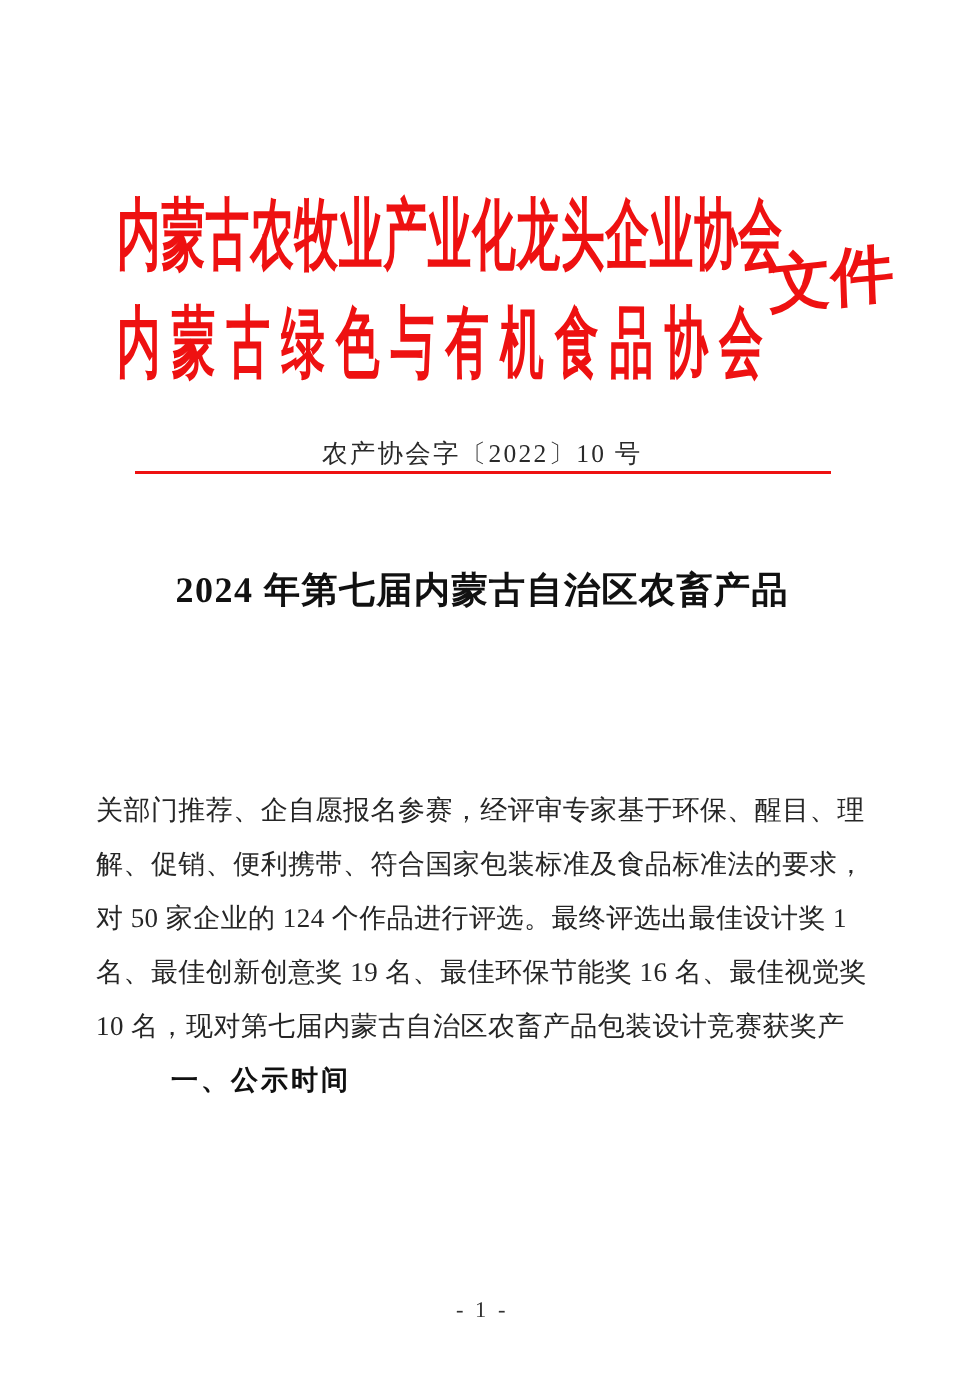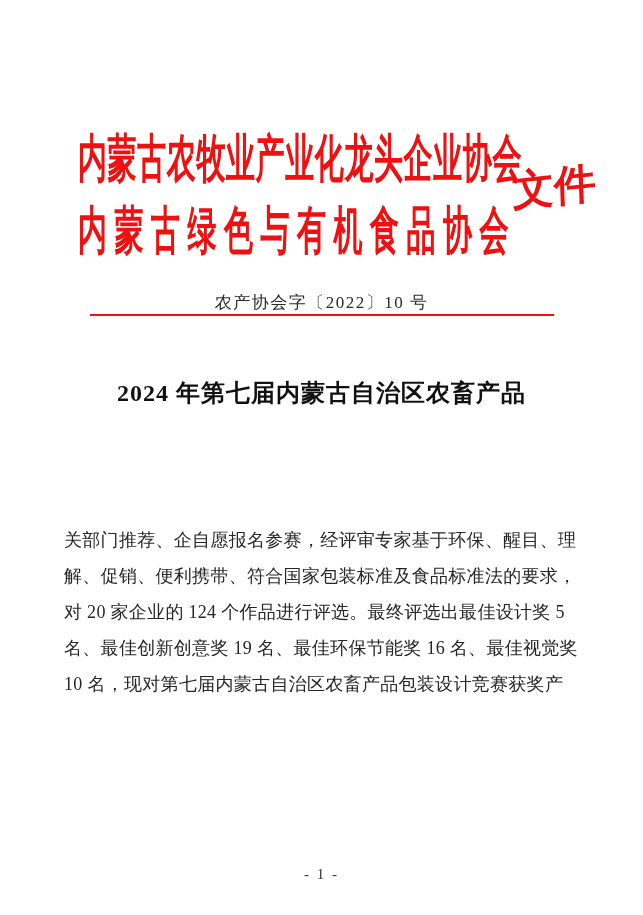--- a/index.html
+++ b/index.html
@@ -70,20 +70,21 @@
   <div class="doc-number">农产协会字〔2022〕10 号</div>
 
   <div class="red-rule"></div>
 
   <div class="title-line title1">2024 年第七届内蒙古自治区农畜产品</div>
 
 
   <div class="body-block">
     <div class="body-line">关部门推荐、企自愿报名参赛，经评审专家基于环保、醒目、理</div>
     <div class="body-line">解、促销、便利携带、符合国家包装标准及食品标准法的要求，</div>
-    <div class="body-line">对 20 家企业的 124 个作品进行评选。最终评选出最佳设计奖 5</div>
+    <div class="body-line">对 50 家企业的 124 个作品进行评选。最终评选出最佳设计奖 1</div>
     <div class="body-line">名、最佳创新创意奖 19 名、最佳环保节能奖 16 名、最佳视觉奖</div>
     <div class="body-line">10 名，现对第七届内蒙古自治区农畜产品包装设计竞赛获奖产</div>
+    <div class="section-heading">一、公示时间</div>
   </div>
 
   <div class="page-number">- 1 -</div>
 
 </div>
 
 </body></html>

